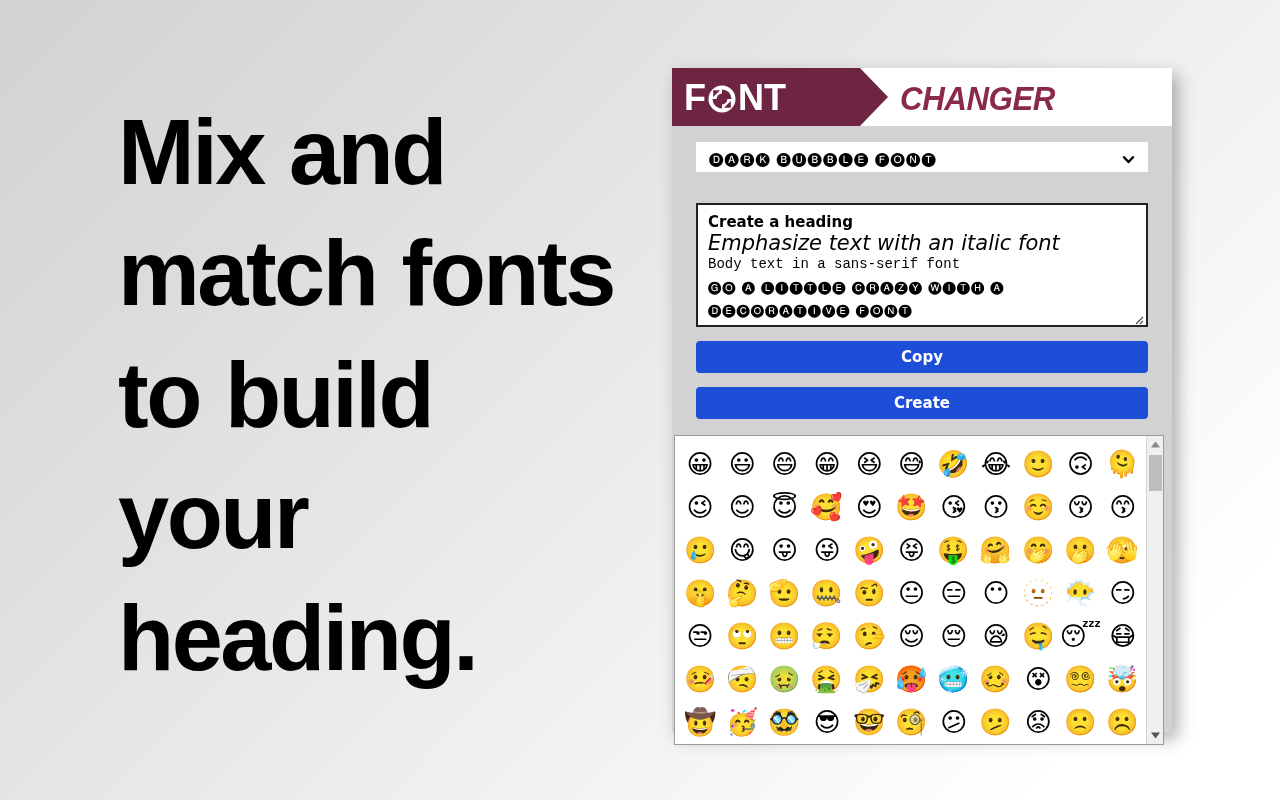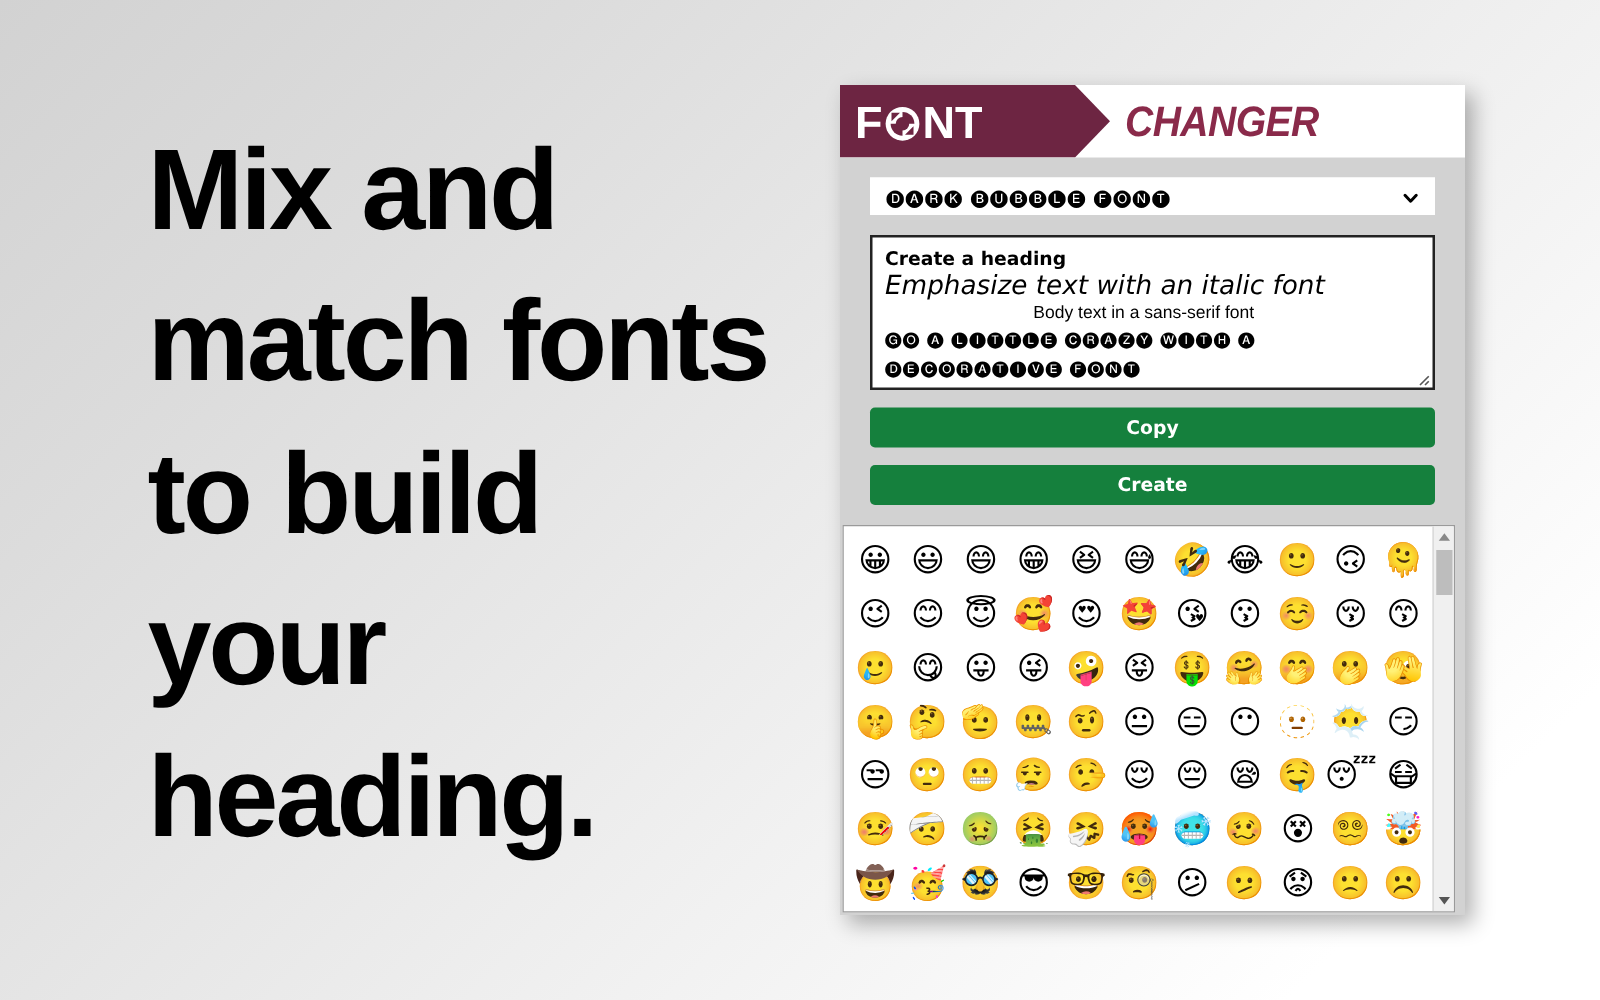--- a/index.html
+++ b/index.html
@@ -127,21 +127,21 @@
   #font-select-chevron {
     position: absolute;
     right: 12px;
     top: 9px;
     width: 13px;
     height: 13px;
   }
 
   
   #text-editor {
-    margin-top: 16px;
+    margin-top: 31px;
     height: 124px;
     background: #ffffff;
     border: 2px solid #222222;
     padding: 7px 24px 0 10px;
     position: relative;
     overflow: hidden;
   }
   .editor-line { white-space: nowrap; color: #000; }
   .editor-line.heading {
     font-size: 15px;
@@ -151,22 +151,21 @@
   }
   .editor-line.italic {
     font-size: 21px;
     font-style: italic;
     line-height: 21px;
     font-family: "DejaVu Sans", sans-serif;
   }
   .editor-line.body {
     font-size: 14px;
     line-height: 21px;
-    font-family: Liberation Sans, sans-serif;
-    text-align: center;
+    font-family: Liberation Mono, monospace;
   }
   .editor-line.decorative {
     font-size: 13px;
     line-height: 23px;
     letter-spacing: 1px;
     font-family: "DejaVu Sans", sans-serif;
   }
   #editor-resize-handle {
     position: absolute;
     right: 2px;
@@ -175,21 +174,21 @@
     height: 12px;
   }
 
   
   .action-button {
     display: block;
     width: 100%;
     margin-top: 14px;
     height: 32px;
     line-height: 32px;
-    background: #15803d;
+    background: #1d4ed8;
     color: #ffffff;
     font-size: 15px;
     font-weight: bold;
     text-align: center;
     border: none;
     border-radius: 4px;
     cursor: pointer;
     font-family: "DejaVu Sans", sans-serif;
   }
 

